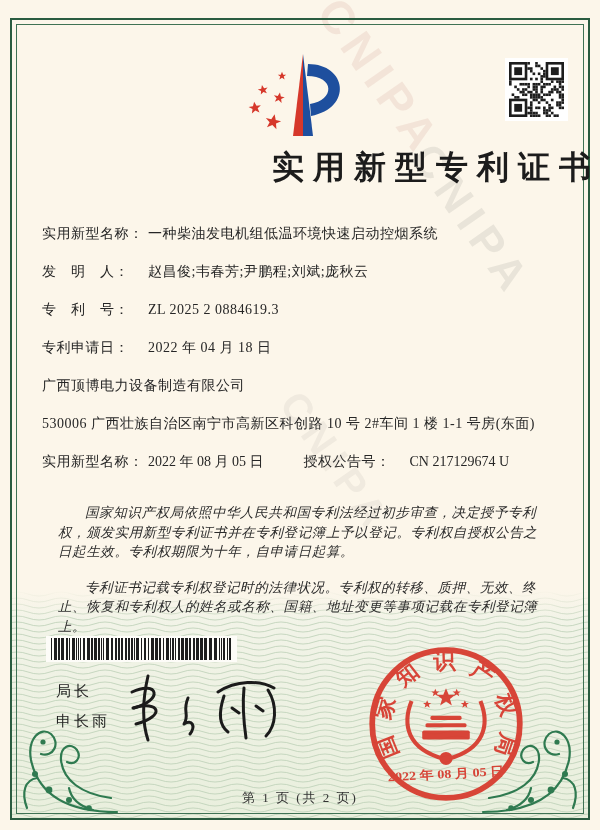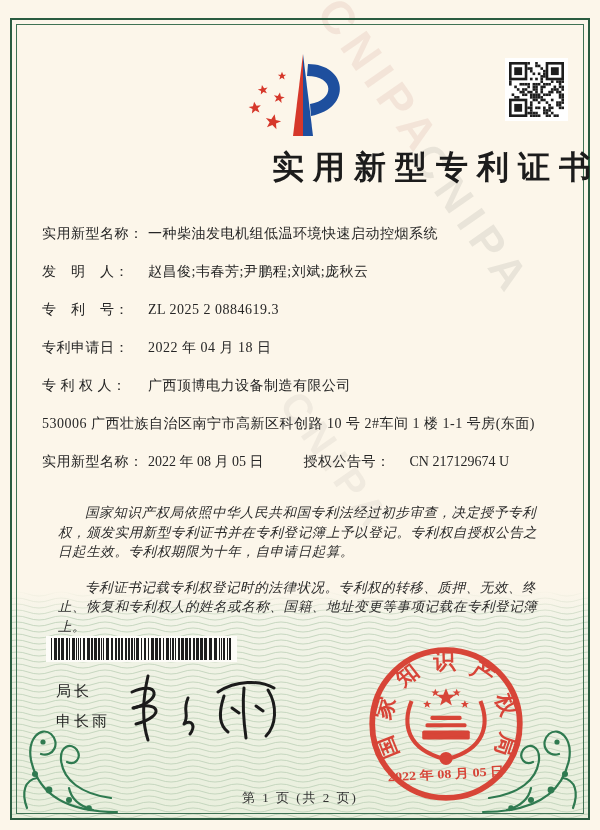--- a/index.html
+++ b/index.html
@@ -312,21 +312,20 @@
       </div>
       <div class="frow">
         <span class="flabel">专　利　号：</span>
         <span class="fvalue">ZL 2025 2 0884619.3</span>
       </div>
       <div class="frow">
         <span class="flabel">专利申请日：</span>
         <span class="fvalue">2022 年 04 月 18 日</span>
       </div>
       <div class="frow">
-        <span class="flabel">专 利 权 人：</span>
         <span class="fvalue">广西顶博电力设备制造有限公司</span>
       </div>
       <div class="frow">
         <span class="fvalue">530006 广西壮族自治区南宁市高新区科创路 10 号 2#车间 1 楼 1-1 号房(东面)</span>
       </div>
       <div class="frow-split">
         <span class="fpair">
           <span class="flabel">实用新型名称：</span>
           <span>2022 年 08 月 05 日</span>
         </span>

